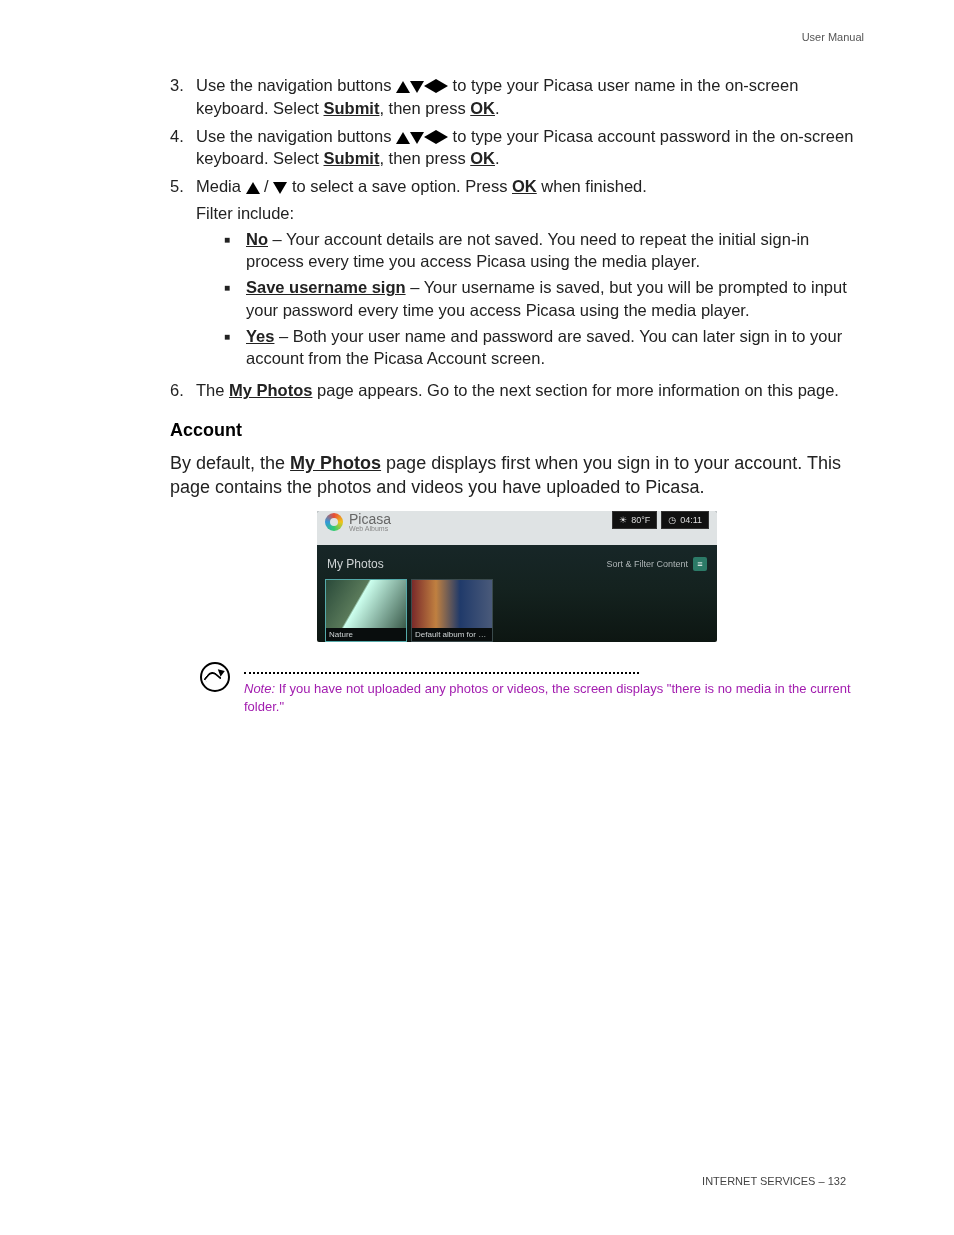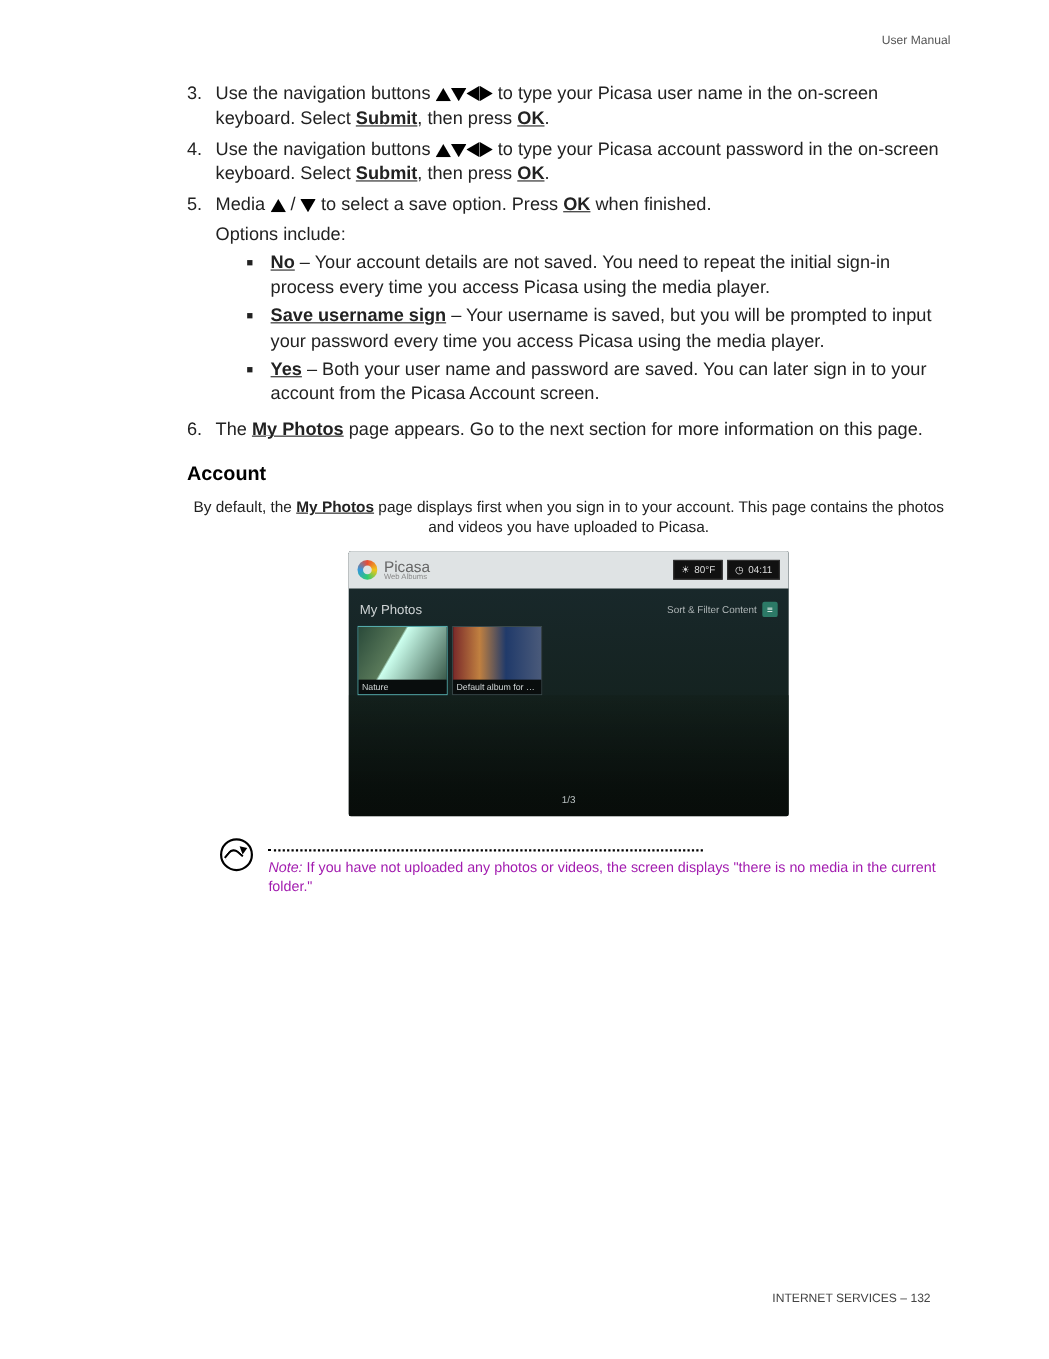--- a/index.html
+++ b/index.html
@@ -60,41 +60,40 @@
   .arrow-set svg, .arrow-single svg {
     vertical-align: -2px;
   }
   .section-h {
     font-weight: bold;
     font-size: 18px;
     margin: 18px 0 10px 0;
     color: #000;
   }
   .body-p {
-    font-size: 14px;
+    font-size: 18px;
     line-height: 1.35;
     margin-bottom: 8px;
-    text-align: center;
   }
   b { font-weight: bold; text-decoration: underline; }
 
   
   .shot {
     width: 400px;
     margin: 12px auto 20px auto;
     background: linear-gradient(#1a2a2e 0%, #14221f 60%, #0d1612 100%);
     border-radius: 2px;
     overflow: hidden;
     font-family: Arial, sans-serif;
   }
   .shot-top {
     background: #dfe3e4;
     height: 34px;
     display: flex;
-    align-items: center;
+    align-items: flex-start;
     padding: 0 8px;
     justify-content: space-between;
   }
   .picasa-logo {
     display: flex;
     align-items: center;
     gap: 6px;
     color: #5b5b5b;
     font-size: 13px;
   }
@@ -297,21 +296,21 @@
 
   <div class="ol-item">
     <div class="ol-num">5.</div>
     <div class="ol-body">
       <span>Media </span><span class="arrow-single"><svg width="14" height="12">
               <use href="#tri-up"></use>
             </svg></span><span> / </span><span class="arrow-single"><svg width="14" height="12">
               <use href="#tri-down"></use>
             </svg></span><span> to select a save option. Press </span><b>OK</b><span> when finished.</span>
       <div style="height:4px"></div>
-      <div>Options include:</div>
+      <div>Filter include:</div>
       <div class="sub-bullets">
         <div class="sub-bullet">
           <div class="sq">■</div>
           <div class="txt"><b>No</b><span> – Your account details are not saved. You need to repeat the initial sign-in process every time you access Picasa using the media player.</span></div>
         </div>
         <div class="sub-bullet">
           <div class="sq">■</div>
           <div class="txt"><b>Save username sign</b><span> – Your username is saved, but you will be prompted to input your password every time you access Picasa using the media player.</span></div>
         </div>
         <div class="sub-bullet">
@@ -365,23 +364,20 @@
     <div class="thumbs">
       <div class="thumb sel">
         <div class="thumb-img t1"></div>
         <div class="thumb-cap">Nature</div>
       </div>
       <div class="thumb">
         <div class="thumb-img t2"></div>
         <div class="thumb-cap">Default album for n...</div>
       </div>
     </div>
-    <div class="shot-bottom">
-      <div class="page-ind">1/3</div>
-    </div>
   </div>
 
   <div class="note-block">
     <div class="note-icon"></div>
     <div class="note-body">
       <hr class="dotted">
       <div class="note-text">
         <i>Note:</i><span> If you have not uploaded any photos or videos, the screen displays "there is no media in the current folder."</span>
       </div>
     </div>

